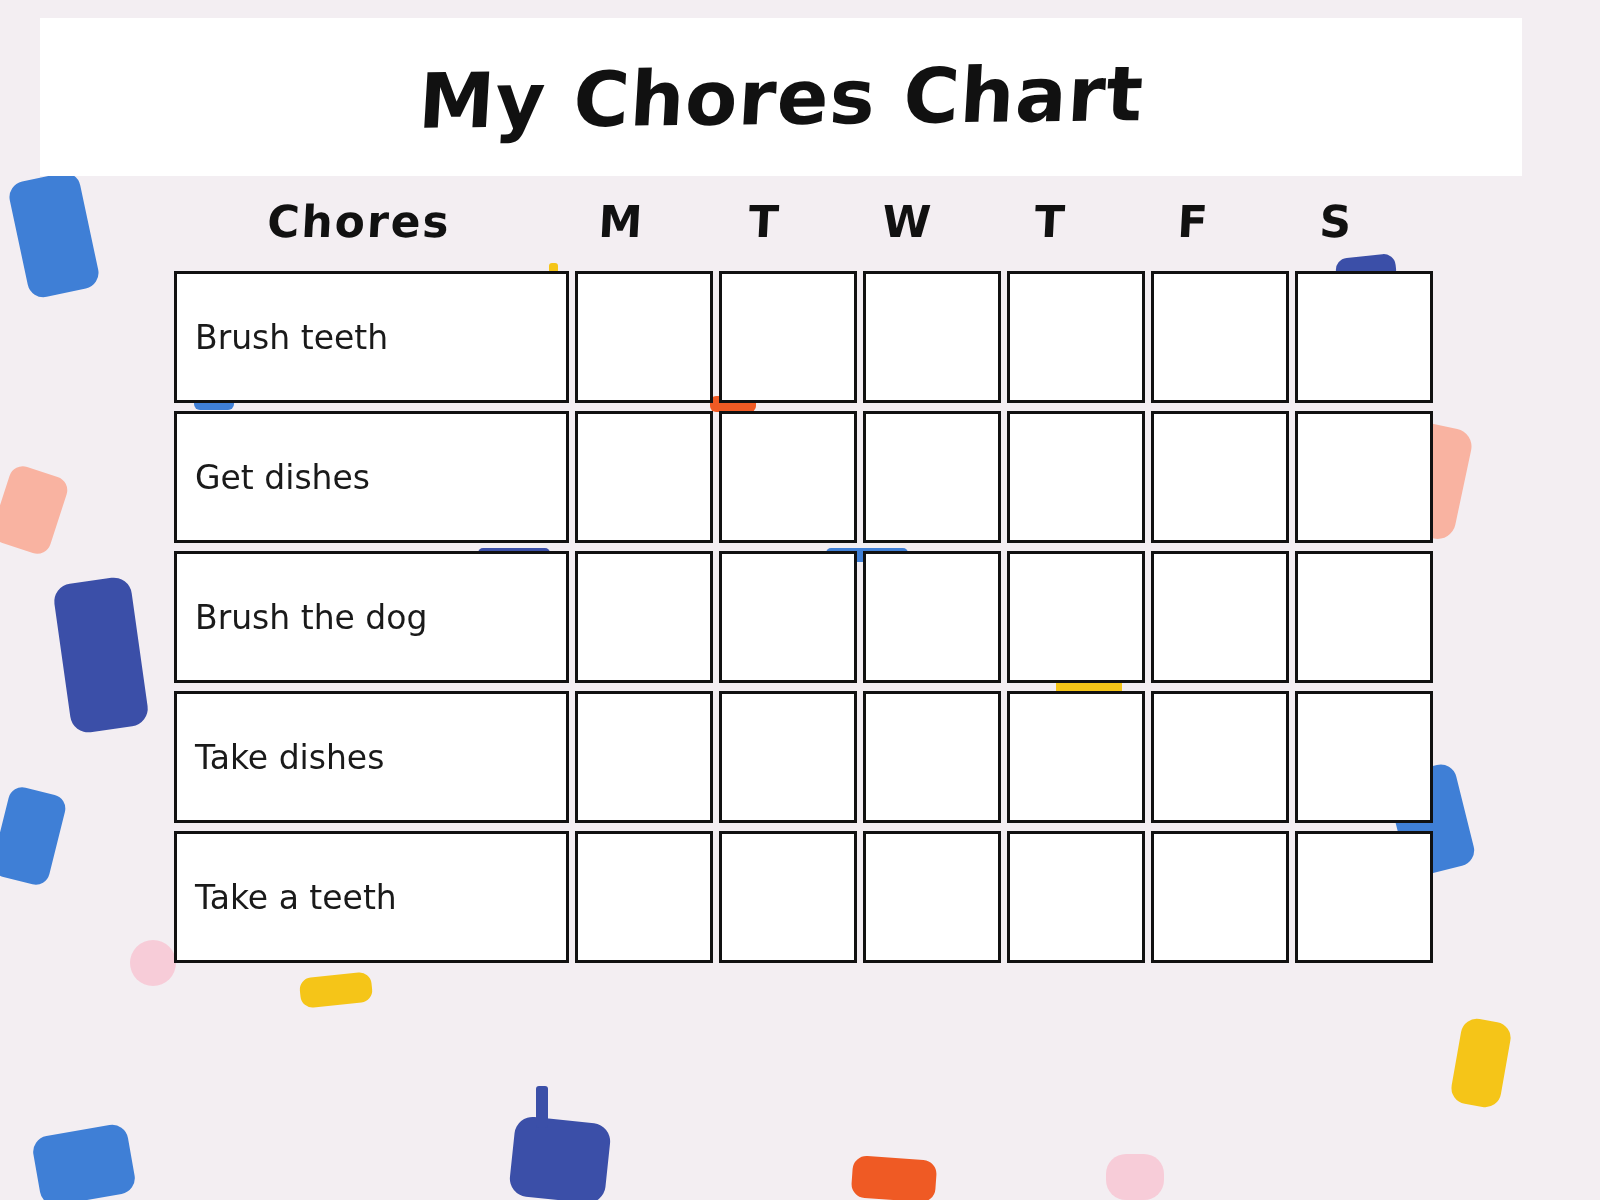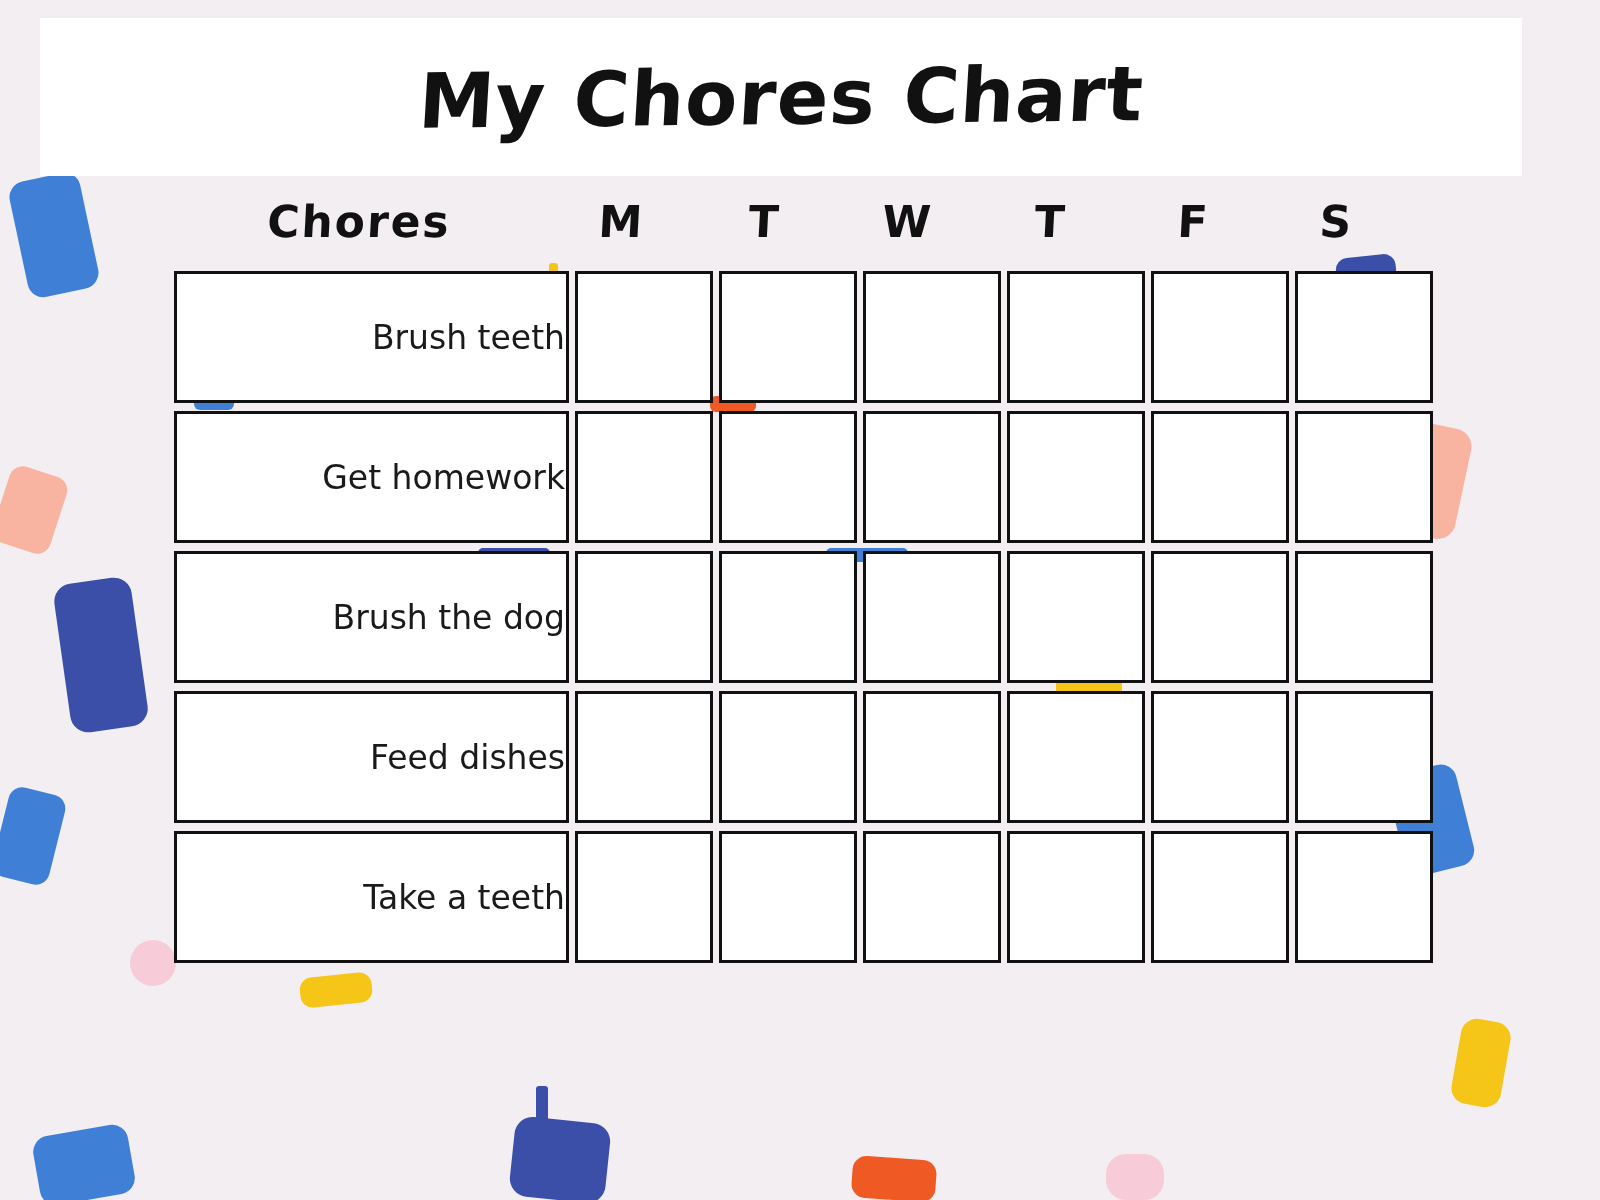--- a/index.html
+++ b/index.html
@@ -86,21 +86,21 @@
     border-collapse: separate;
     border-spacing: 6px 8px;
   }
   #chores-table tr {
     height: 132px;
   }
   td.chore-name-cell {
     width: 370px;
     background: #ffffff;
     border: 3px solid #111111;
-    text-align: right;
+    text-align: left;
     vertical-align: middle;
     font-size: 33px;
     color: #1a1a1a;
     font-family: "DejaVu Sans", sans-serif;
     padding-left: 18px;
   }
   td.check-cell {
     width: 130px;
     background: #ffffff;
     border: 3px solid #111111;
@@ -155,39 +155,39 @@
       <tr>
         <td class="chore-name-cell">Brush teeth</td>
         <td class="check-cell"></td>
         <td class="check-cell"></td>
         <td class="check-cell"></td>
         <td class="check-cell"></td>
         <td class="check-cell"></td>
         <td class="check-cell"></td>
       </tr>
       <tr>
-        <td class="chore-name-cell">Get homework</td>
+        <td class="chore-name-cell">Get dishes</td>
         <td class="check-cell"></td>
         <td class="check-cell"></td>
         <td class="check-cell"></td>
         <td class="check-cell"></td>
         <td class="check-cell"></td>
         <td class="check-cell"></td>
       </tr>
       <tr>
         <td class="chore-name-cell">Brush the dog</td>
         <td class="check-cell"></td>
         <td class="check-cell"></td>
         <td class="check-cell"></td>
         <td class="check-cell"></td>
         <td class="check-cell"></td>
         <td class="check-cell"></td>
       </tr>
       <tr>
-        <td class="chore-name-cell">Feed dishes</td>
+        <td class="chore-name-cell">Take dishes</td>
         <td class="check-cell"></td>
         <td class="check-cell"></td>
         <td class="check-cell"></td>
         <td class="check-cell"></td>
         <td class="check-cell"></td>
         <td class="check-cell"></td>
       </tr>
       <tr>
         <td class="chore-name-cell">Take a teeth</td>
         <td class="check-cell"></td>

